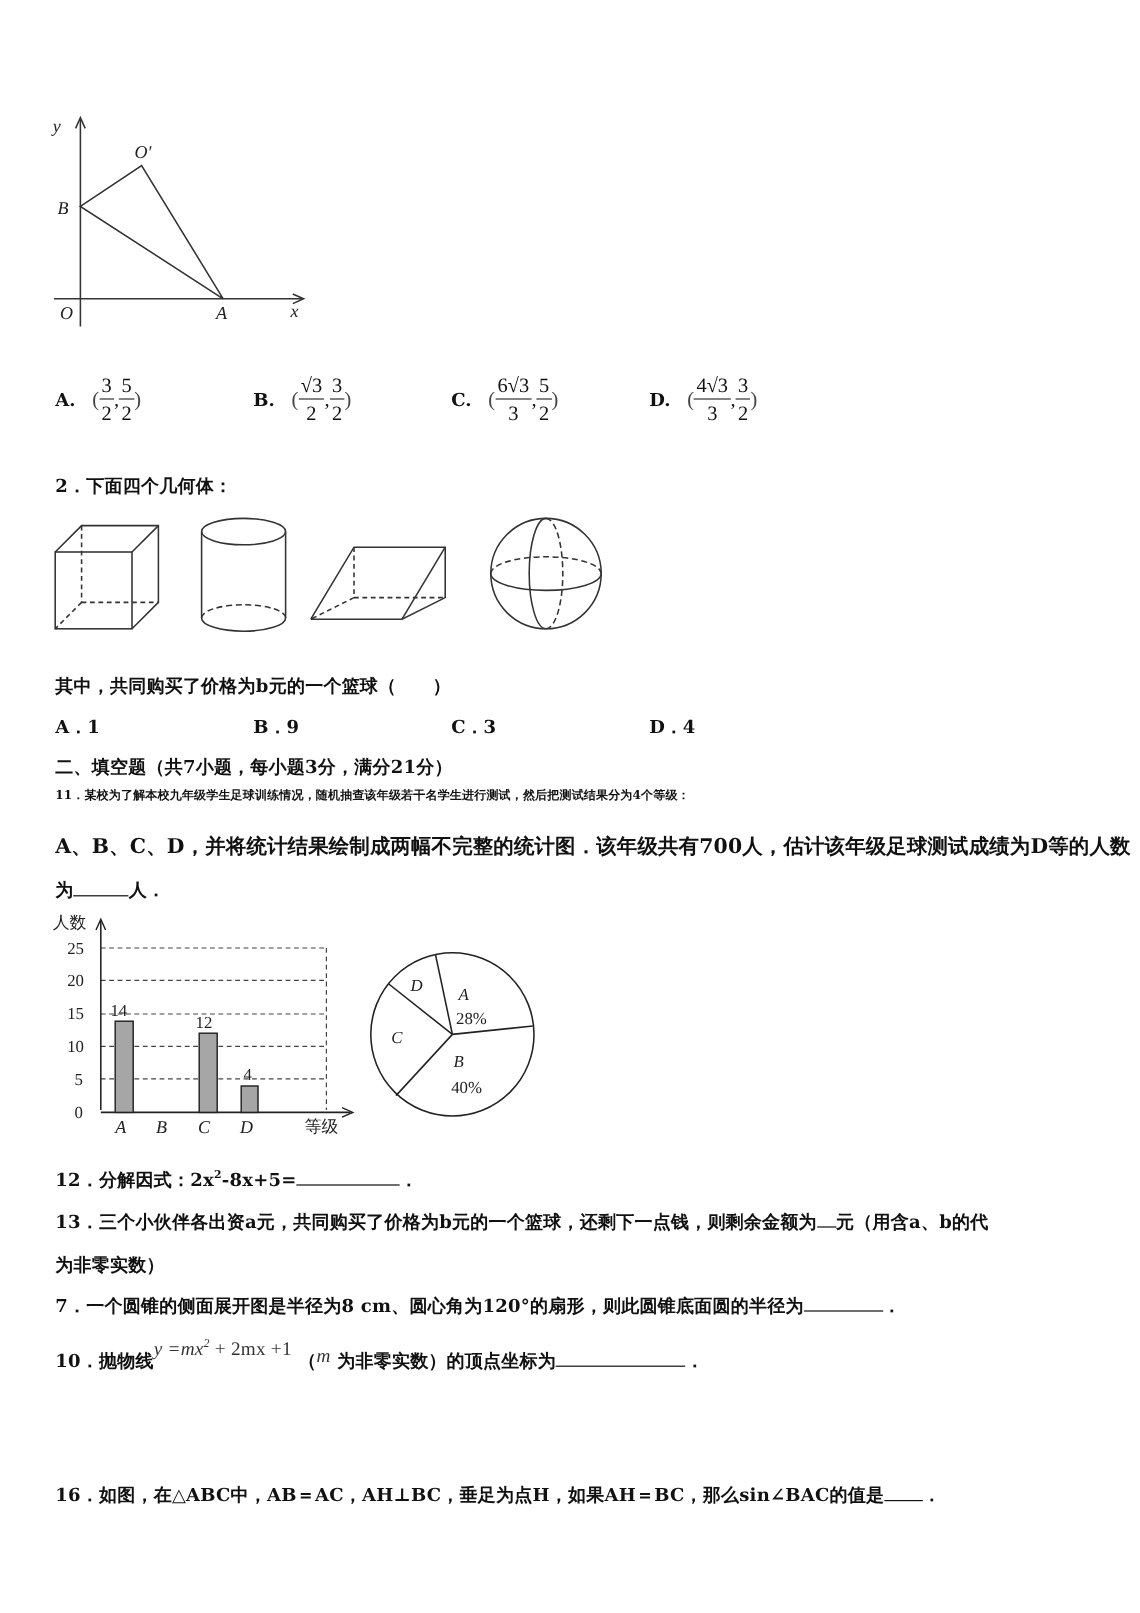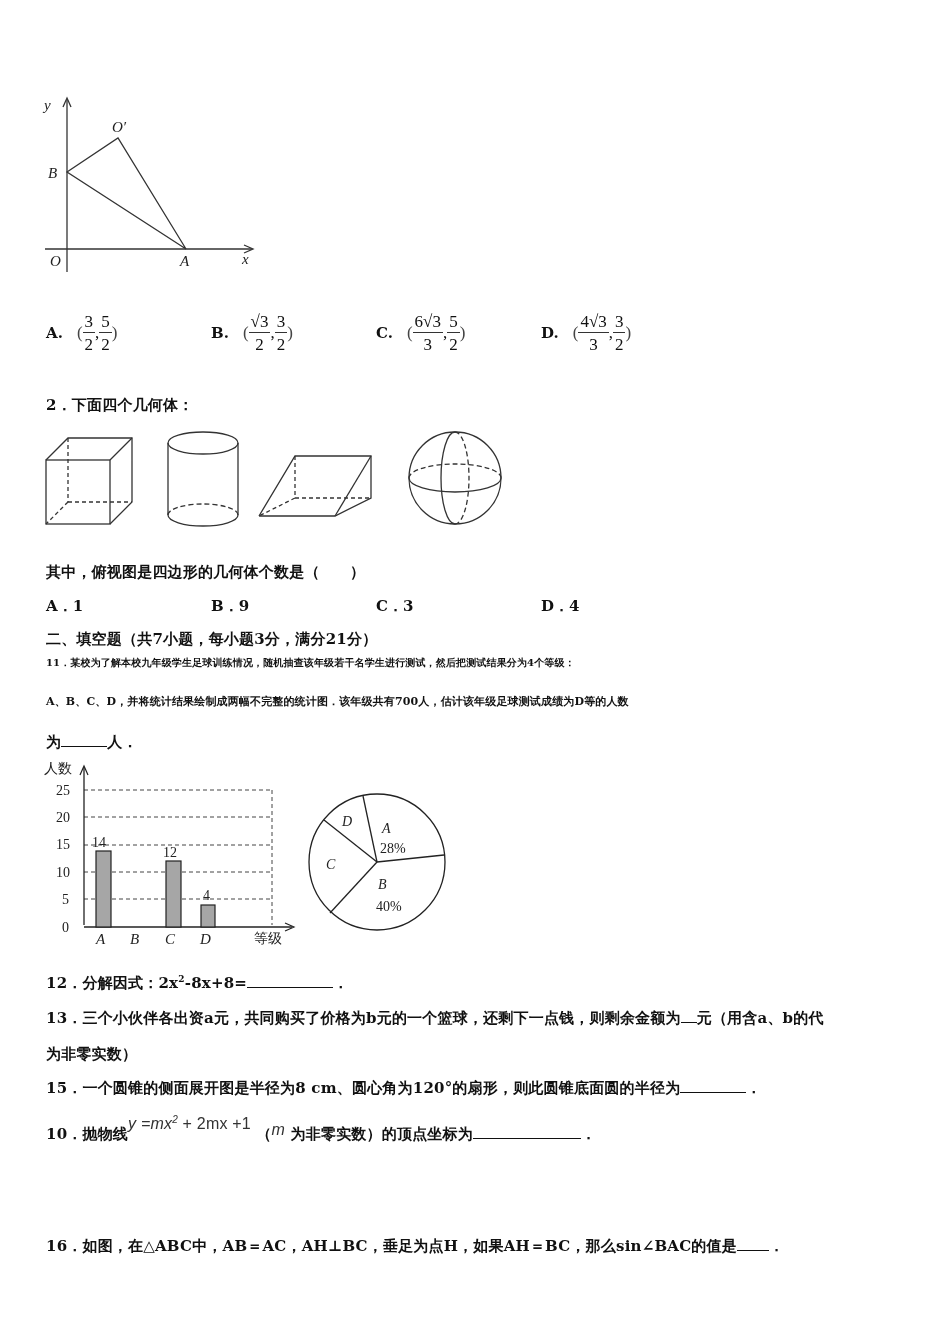--- a/index.html
+++ b/index.html
@@ -8,21 +8,21 @@
   .abs { position: absolute; }
   .q { position: absolute; left: 46px; font-size: 15px; font-weight: bold; white-space: nowrap; letter-spacing: 0.2px; }
   .opt { position: absolute; font-size: 15px; font-weight: bold; white-space: nowrap; }
   .blank { display: inline-block; border-bottom: 1.3px solid #111; height: 14px; vertical-align: baseline; }
   .frac { display: inline-block; vertical-align: middle; text-align: center; font-weight: normal;
           font-family: "Liberation Serif", serif; font-size: 17px; line-height: 1; }
   .frac .num { display: block; padding: 0 2px 2px; border-bottom: 1px solid #333; }
   .frac .den { display: block; padding-top: 3px; }
   .paren { font-weight: normal; font-family: "Liberation Serif", serif; font-size: 17px; color: #444; vertical-align: middle; }
   .comma { font-weight: normal; font-family: "Liberation Serif", serif; font-size: 17px; vertical-align: middle; }
-  .math-it { font-family: Liberation Sans, sans-serif; font-style: italic; font-weight: normal; }
+  .math-it { font-family: Liberation Serif, serif; font-style: italic; font-weight: normal; }
   .opt-label { vertical-align: middle; margin-right: 14px; }
   .fig-label { font-family: "Liberation Serif", serif; font-style: italic; font-size: 15px; fill: #222; }
 </style>
 </head>
 <body>
 
 <svg class="abs" style="left:40px;top:92px" width="220" height="185" viewBox="0 0 220 185">
   <line x1="27" y1="180" x2="27" y2="8" stroke="#333" stroke-width="1.3"></line>
   <polyline points="23,15 27,6 31,15" fill="none" stroke="#333" stroke-width="1.3"></polyline>
   <line x1="5" y1="157" x2="212" y2="157" stroke="#333" stroke-width="1.3"></line>
@@ -89,30 +89,30 @@
 <svg class="abs" style="left:405px;top:428px" width="100" height="100" viewBox="0 0 100 100">
   <g stroke="#333" stroke-width="1.3" fill="none">
     <circle cx="50" cy="50" r="46"></circle>
     <path d="M4,50 A46,14 0 0 0 96,50"></path>
     <path d="M4,50 A46,14 0 0 1 96,50" stroke-dasharray="5,3"></path>
     <path d="M50,4 A14,46 0 0 0 50,96"></path>
     <path d="M50,4 A14,46 0 0 1 50,96" stroke-dasharray="5,3"></path>
   </g>
 </svg>
 
-<div class="q" style="top:563px">其中，俯视图是四边形的几何体个数是（　　）</div>
+<div class="q" style="top:563px">其中，共同购买了价格为b元的一个篮球（　　）</div>
 <div class="opt" style="left:46px;top:597px">A．1</div>
 <div class="opt" style="left:211px;top:597px">B．9</div>
 <div class="opt" style="left:376px;top:597px">C．3</div>
 <div class="opt" style="left:541px;top:597px">D．4</div>
 
 <div class="q" style="top:630px">二、填空题（共7小题，每小题3分，满分21分）</div>
 
 <div class="q" style="top:656px;font-size:10px;letter-spacing:0.15px">11．某校为了解本校九年级学生足球训练情况，随机抽查该年级若干名学生进行测试，然后把测试结果分为4个等级：</div>
-<div class="q" style="top:694px;font-size:11px;letter-spacing:0.15px">A、B、C、D，并将统计结果绘制成两幅不完整的统计图．该年级共有700人，估计该年级足球测试成绩为D等的人数</div>
+<div class="q" style="top:694px;font-size:17px;letter-spacing:0.15px">A、B、C、D，并将统计结果绘制成两幅不完整的统计图．该年级共有700人，估计该年级足球测试成绩为D等的人数</div>
 <div class="q" style="top:732px">
   <span>为</span><span class="blank" style="width:46px"></span><span>人．</span>
 </div>
 
 <svg class="abs" style="left:42px;top:757px" width="260" height="192" viewBox="0 0 260 192">
   <g font-family="Liberation Serif, serif" font-size="14" fill="#222">
     <text x="2" y="16">人数</text>
     <text x="212" y="186">等级</text>
     <text x="14" y="38">25</text>
     <text x="14" y="65">20</text>
@@ -163,30 +163,30 @@
     <text x="82" y="48" font-style="italic">A</text>
     <text x="80" y="68">28%</text>
     <text x="78" y="104" font-style="italic">B</text>
     <text x="76" y="126">40%</text>
     <text x="26" y="84" font-style="italic">C</text>
     <text x="42" y="41" font-style="italic">D</text>
   </g>
 </svg>
 
 <div class="q" style="top:973px">
-  <span>12．分解因式：2x</span><sup style="font-size:9px">2</sup><span>-8x+8=</span><span class="blank" style="width:86px"></span><span>．</span>
+  <span>12．分解因式：2x</span><sup style="font-size:9px">2</sup><span>-8x+5=</span><span class="blank" style="width:86px"></span><span>．</span>
 </div>
 
 <div class="q" style="top:1008px">
   <span>13．三个小伙伴各出资a元，共同购买了价格为b元的一个篮球，还剩下一点钱，则剩余金额为</span><span class="blank" style="width:16px"></span><span>元（用含a、b的代</span>
 </div>
 <div class="q" style="top:1045px">为非零实数）</div>
 
 <div class="q" style="top:1078px">
-  <span>15．一个圆锥的侧面展开图是半径为8 cm、圆心角为120°的扇形，则此圆锥底面圆的半径为</span><span class="blank" style="width:66px"></span><span>．</span>
+  <span>7．一个圆锥的侧面展开图是半径为8 cm、圆心角为120°的扇形，则此圆锥底面圆的半径为</span><span class="blank" style="width:66px"></span><span>．</span>
 </div>
 
 <div class="q" style="top:1124px">
   <span>10．抛物线</span><span class="math-it" style="position:relative;top:-10px;font-size:16px;color:#333"><span>y =mx</span><sup style="font-size:10px">2</sup><span style="font-style:normal"> + 2mx +1</span></span>
   <span>（</span><span class="math-it" style="position:relative;top:-4px;font-size:16px;color:#333">m</span> <span>为非零实数）的顶点坐标为</span><span class="blank" style="width:108px"></span><span>．</span>
 </div>
 
 <div class="q" style="top:1236px">
   <span>16．如图，在△ABC中，AB＝AC，AH⊥BC，垂足为点H，如果AH＝BC，那么sin∠BAC的值是</span><span class="blank" style="width:32px"></span><span>．</span>
 </div>

